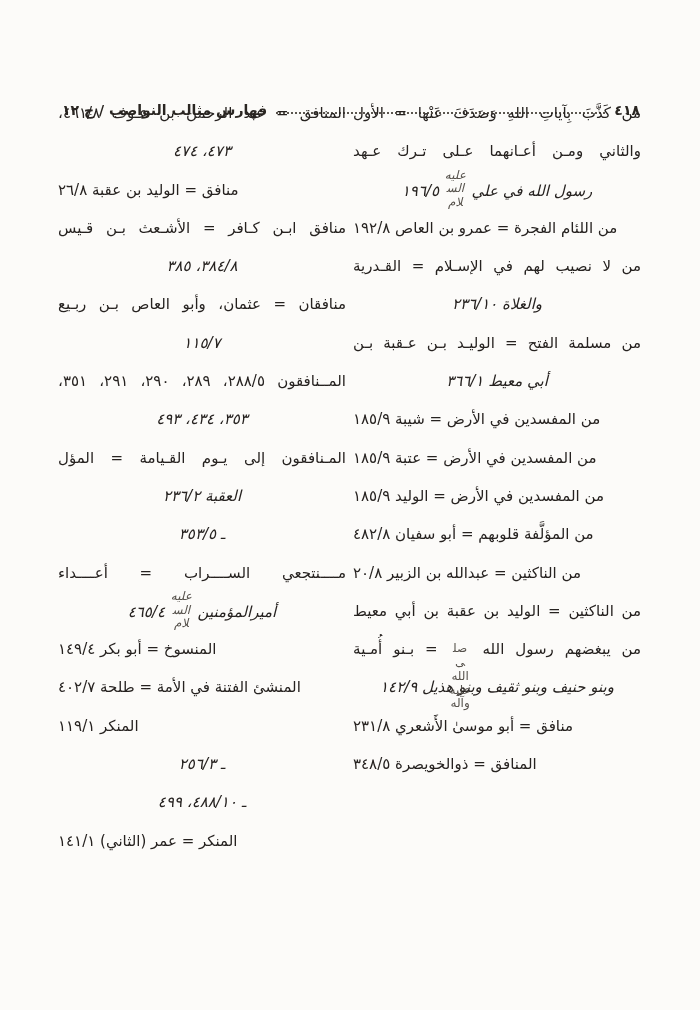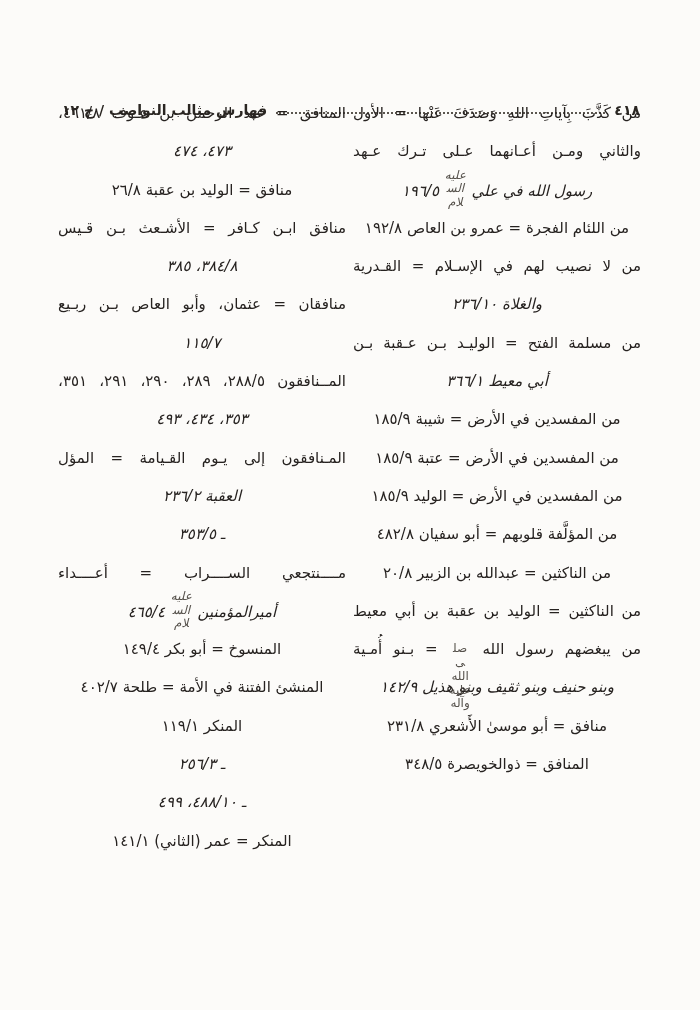--- a/index.html
+++ b/index.html
@@ -30,21 +30,21 @@
   .header .booktitle{white-space:nowrap;}
   
   .col{
     position:absolute;top:94px;width:288px;
     font-size:15px;line-height:38.3px;
     color:#262220;
   }
   .col-right{right:59px;}
   .col-left{left:58px;}
   .line{height:38.3px;white-space:nowrap;text-align:right;}
-  .line.r{text-align:center;}
+  .line.r{text-align:left;}
   .line.c{text-align:center;font-style:italic;}
   .line.j{display:flex;justify-content:space-between;align-items:baseline;}
   .line.j .w{flex:0 0 auto;}
   
   .honorific{
     display:inline-block;width:23px;
     font-size:12px;line-height:1.15;
     text-align:center;vertical-align:middle;
     white-space:normal;word-break:break-word;
     color:#45403a;opacity:.9;

